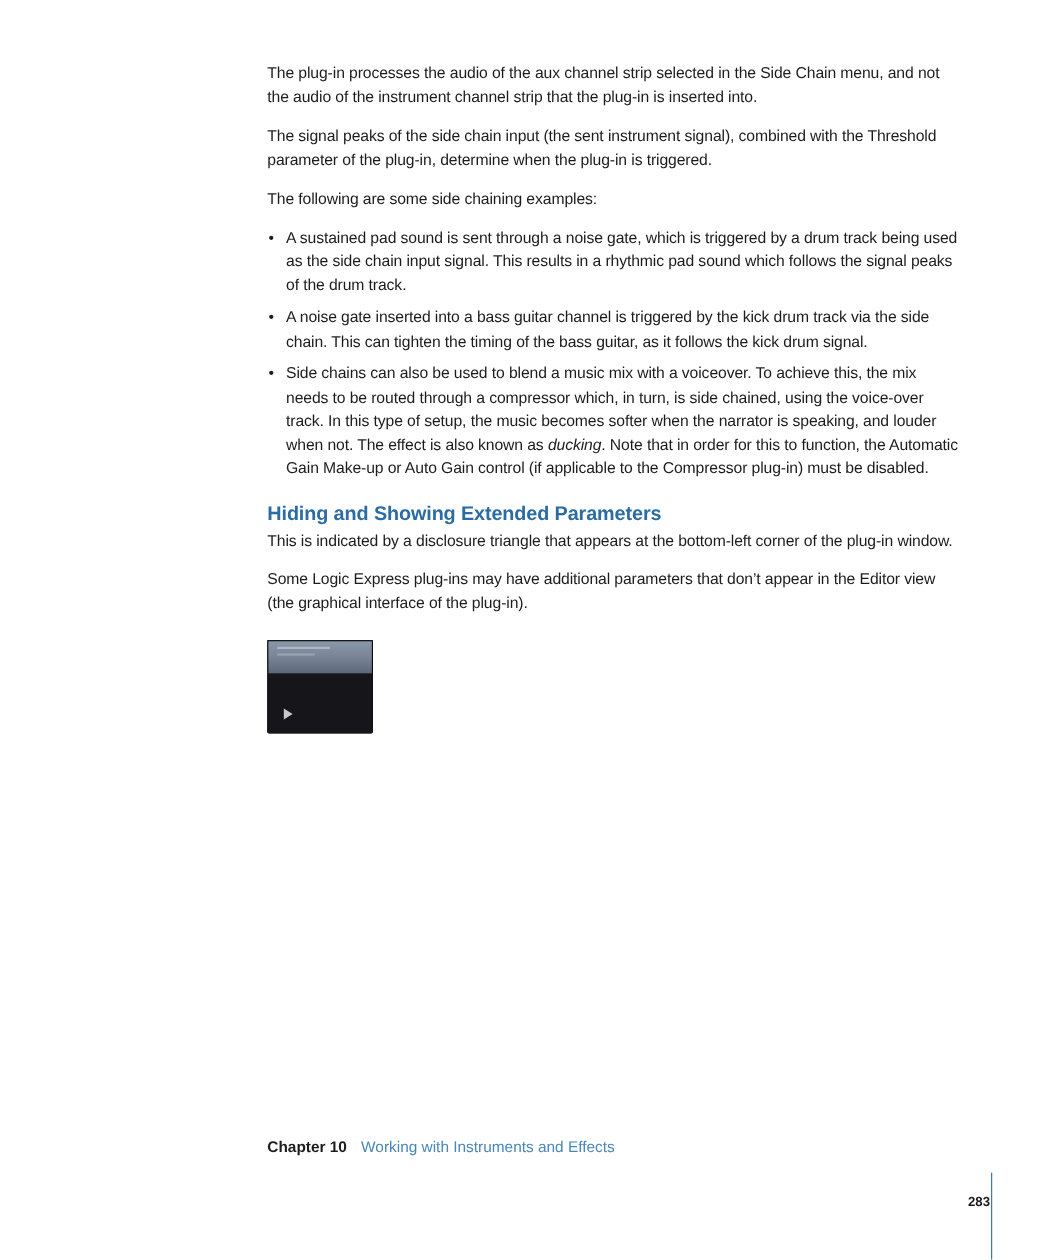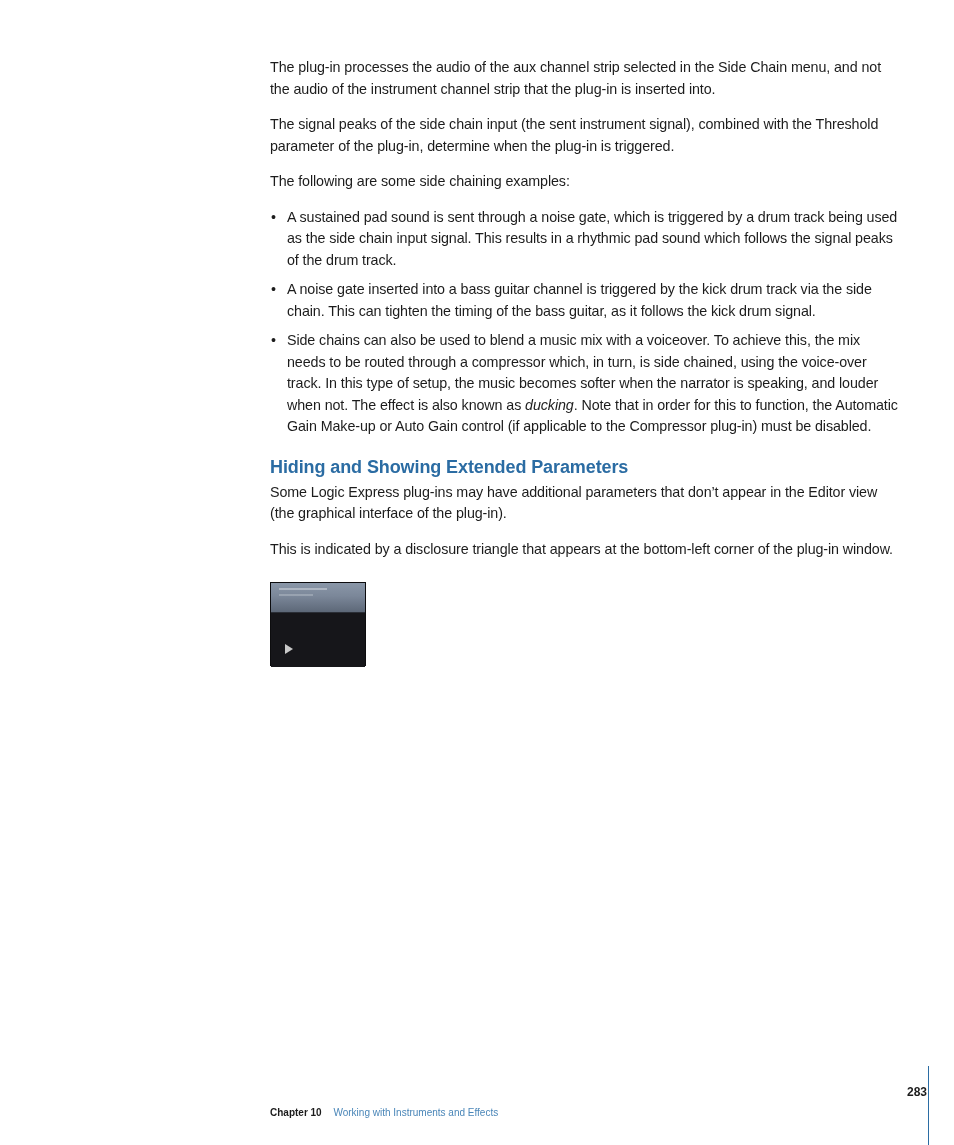--- a/index.html
+++ b/index.html
@@ -14,21 +14,20 @@
     color: #1a1a1a;
     position: relative;
     overflow: hidden;
   }
   .page {
     position: absolute;
     left: 0;
     top: 0;
     width: 846px;
     height: 1145px;
-    margin-left: 27px;
   }
   .content {
     position: absolute;
     left: 243px;
     top: 57px;
     width: 632px;
   }
   p.body {
     font-size: 14.3px;
     line-height: 21.5px;
@@ -126,23 +125,23 @@
     width: 0;
     height: 0;
     border-top: 5px solid transparent;
     border-bottom: 5px solid transparent;
     border-left: 8px solid #c9c9c9;
   }
   
   .footer {
     position: absolute;
     left: 243px;
-    top: 1107px;
+    top: 1034px;
     width: 660px;
-    font-size: 10px;
+    font-size: 14px;
     color: #1c1c1c;
   }
   .footer .chapter-label {
     font-weight: bold;
     color: #1c1c1c;
   }
   .footer .chapter-title {
     color: #4a86b8;
     margin-left: 9px;
   }
@@ -186,23 +185,23 @@
         <span>A noise gate inserted into a bass guitar channel is triggered by the kick drum track via the side chain. This can tighten the timing of the bass guitar, as it follows the kick drum signal.</span>
       </li>
       <li>
         <span class="bullet-dot">•</span>
         <span>Side chains can also be used to blend a music mix with a voiceover. To achieve this, the mix needs to be routed through a compressor which, in turn, is side chained, using the voice-over track. In this type of setup, the music becomes softer when the narrator is speaking, and louder when not. The effect is also known as </span><em>ducking</em><span>. Note that in order for this to function, the Automatic Gain Make-up or Auto Gain control (if applicable to the Compressor plug-in) must be disabled.</span>
       </li>
     </ul>
 
     <h2 class="section-heading">Hiding and Showing Extended Parameters</h2>
 
+    <p class="body">This is indicated by a disclosure triangle that appears at the bottom-left corner of the plug-in window.</p>
+
     <p class="body">Some Logic Express plug-ins may have additional parameters that don’t appear in the Editor view (the graphical interface of the plug-in).</p>
-
-    <p class="body">This is indicated by a disclosure triangle that appears at the bottom-left corner of the plug-in window.</p>
 
     <div class="figure">
       <div class="plugin-window">
         <div class="plugin-titlebar">
           <div class="tb-line"></div>
           <div class="tb-line2"></div>
         </div>
         <div class="plugin-body">
           <div class="disclosure-triangle"></div>
         </div>

